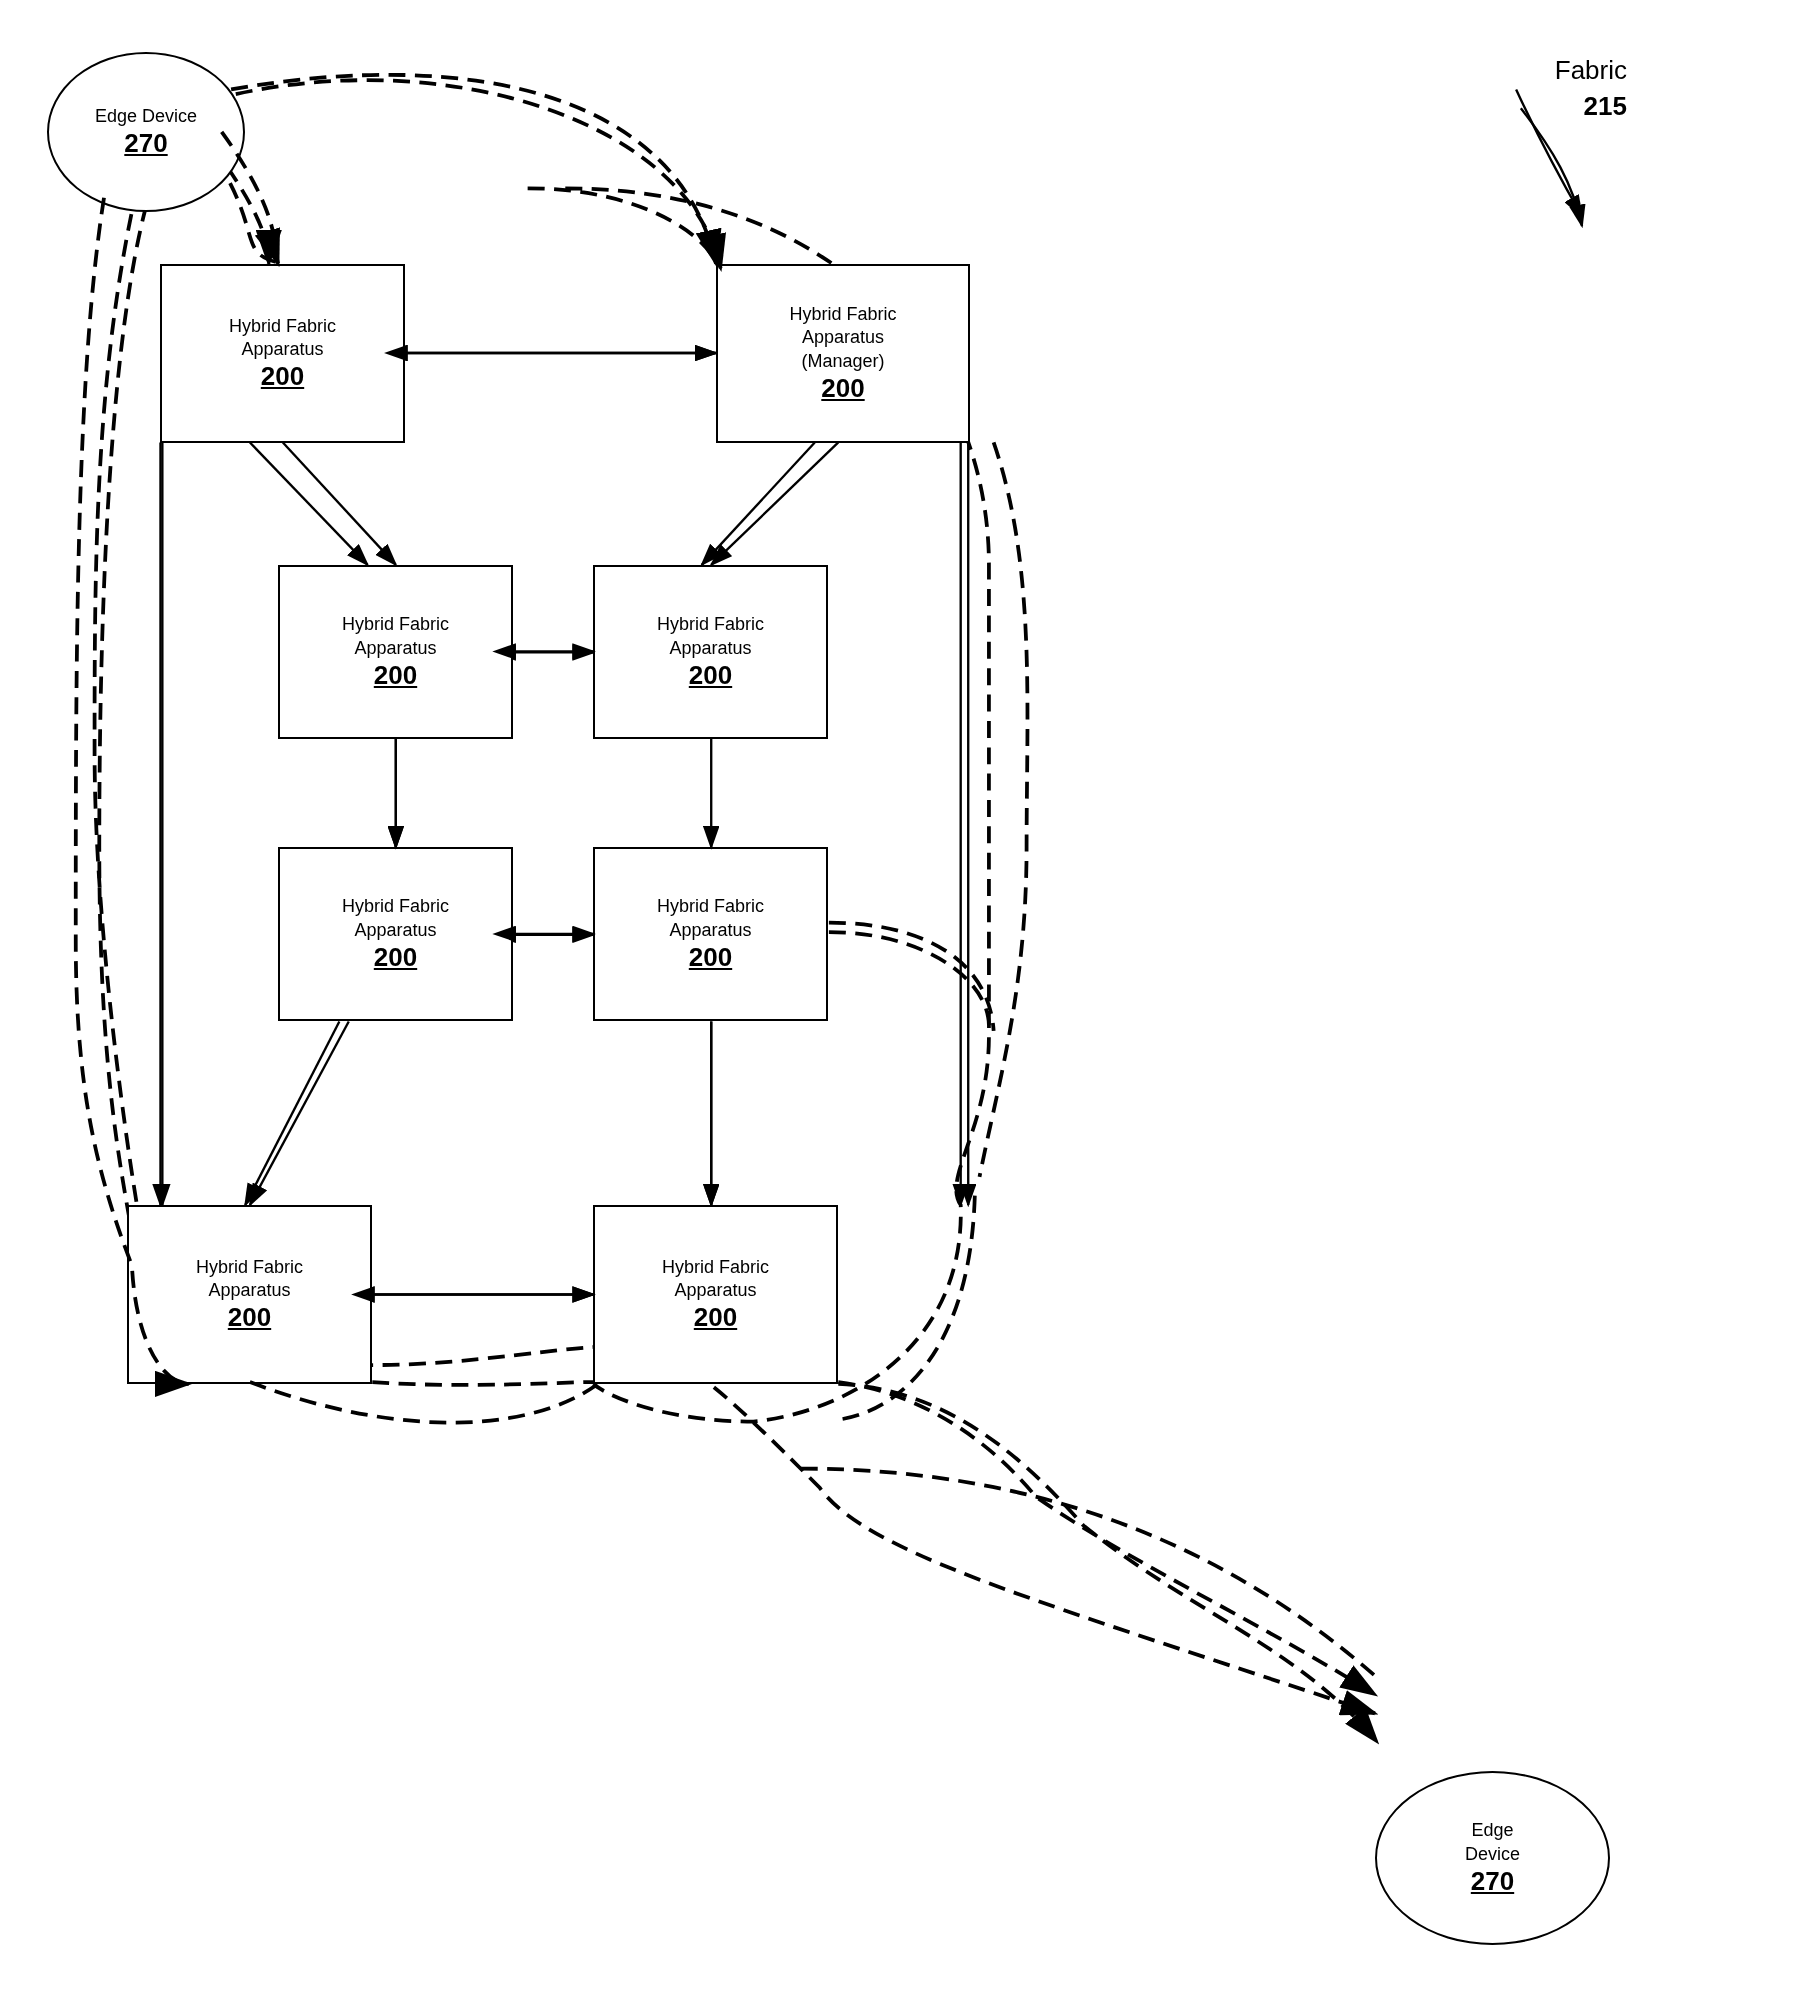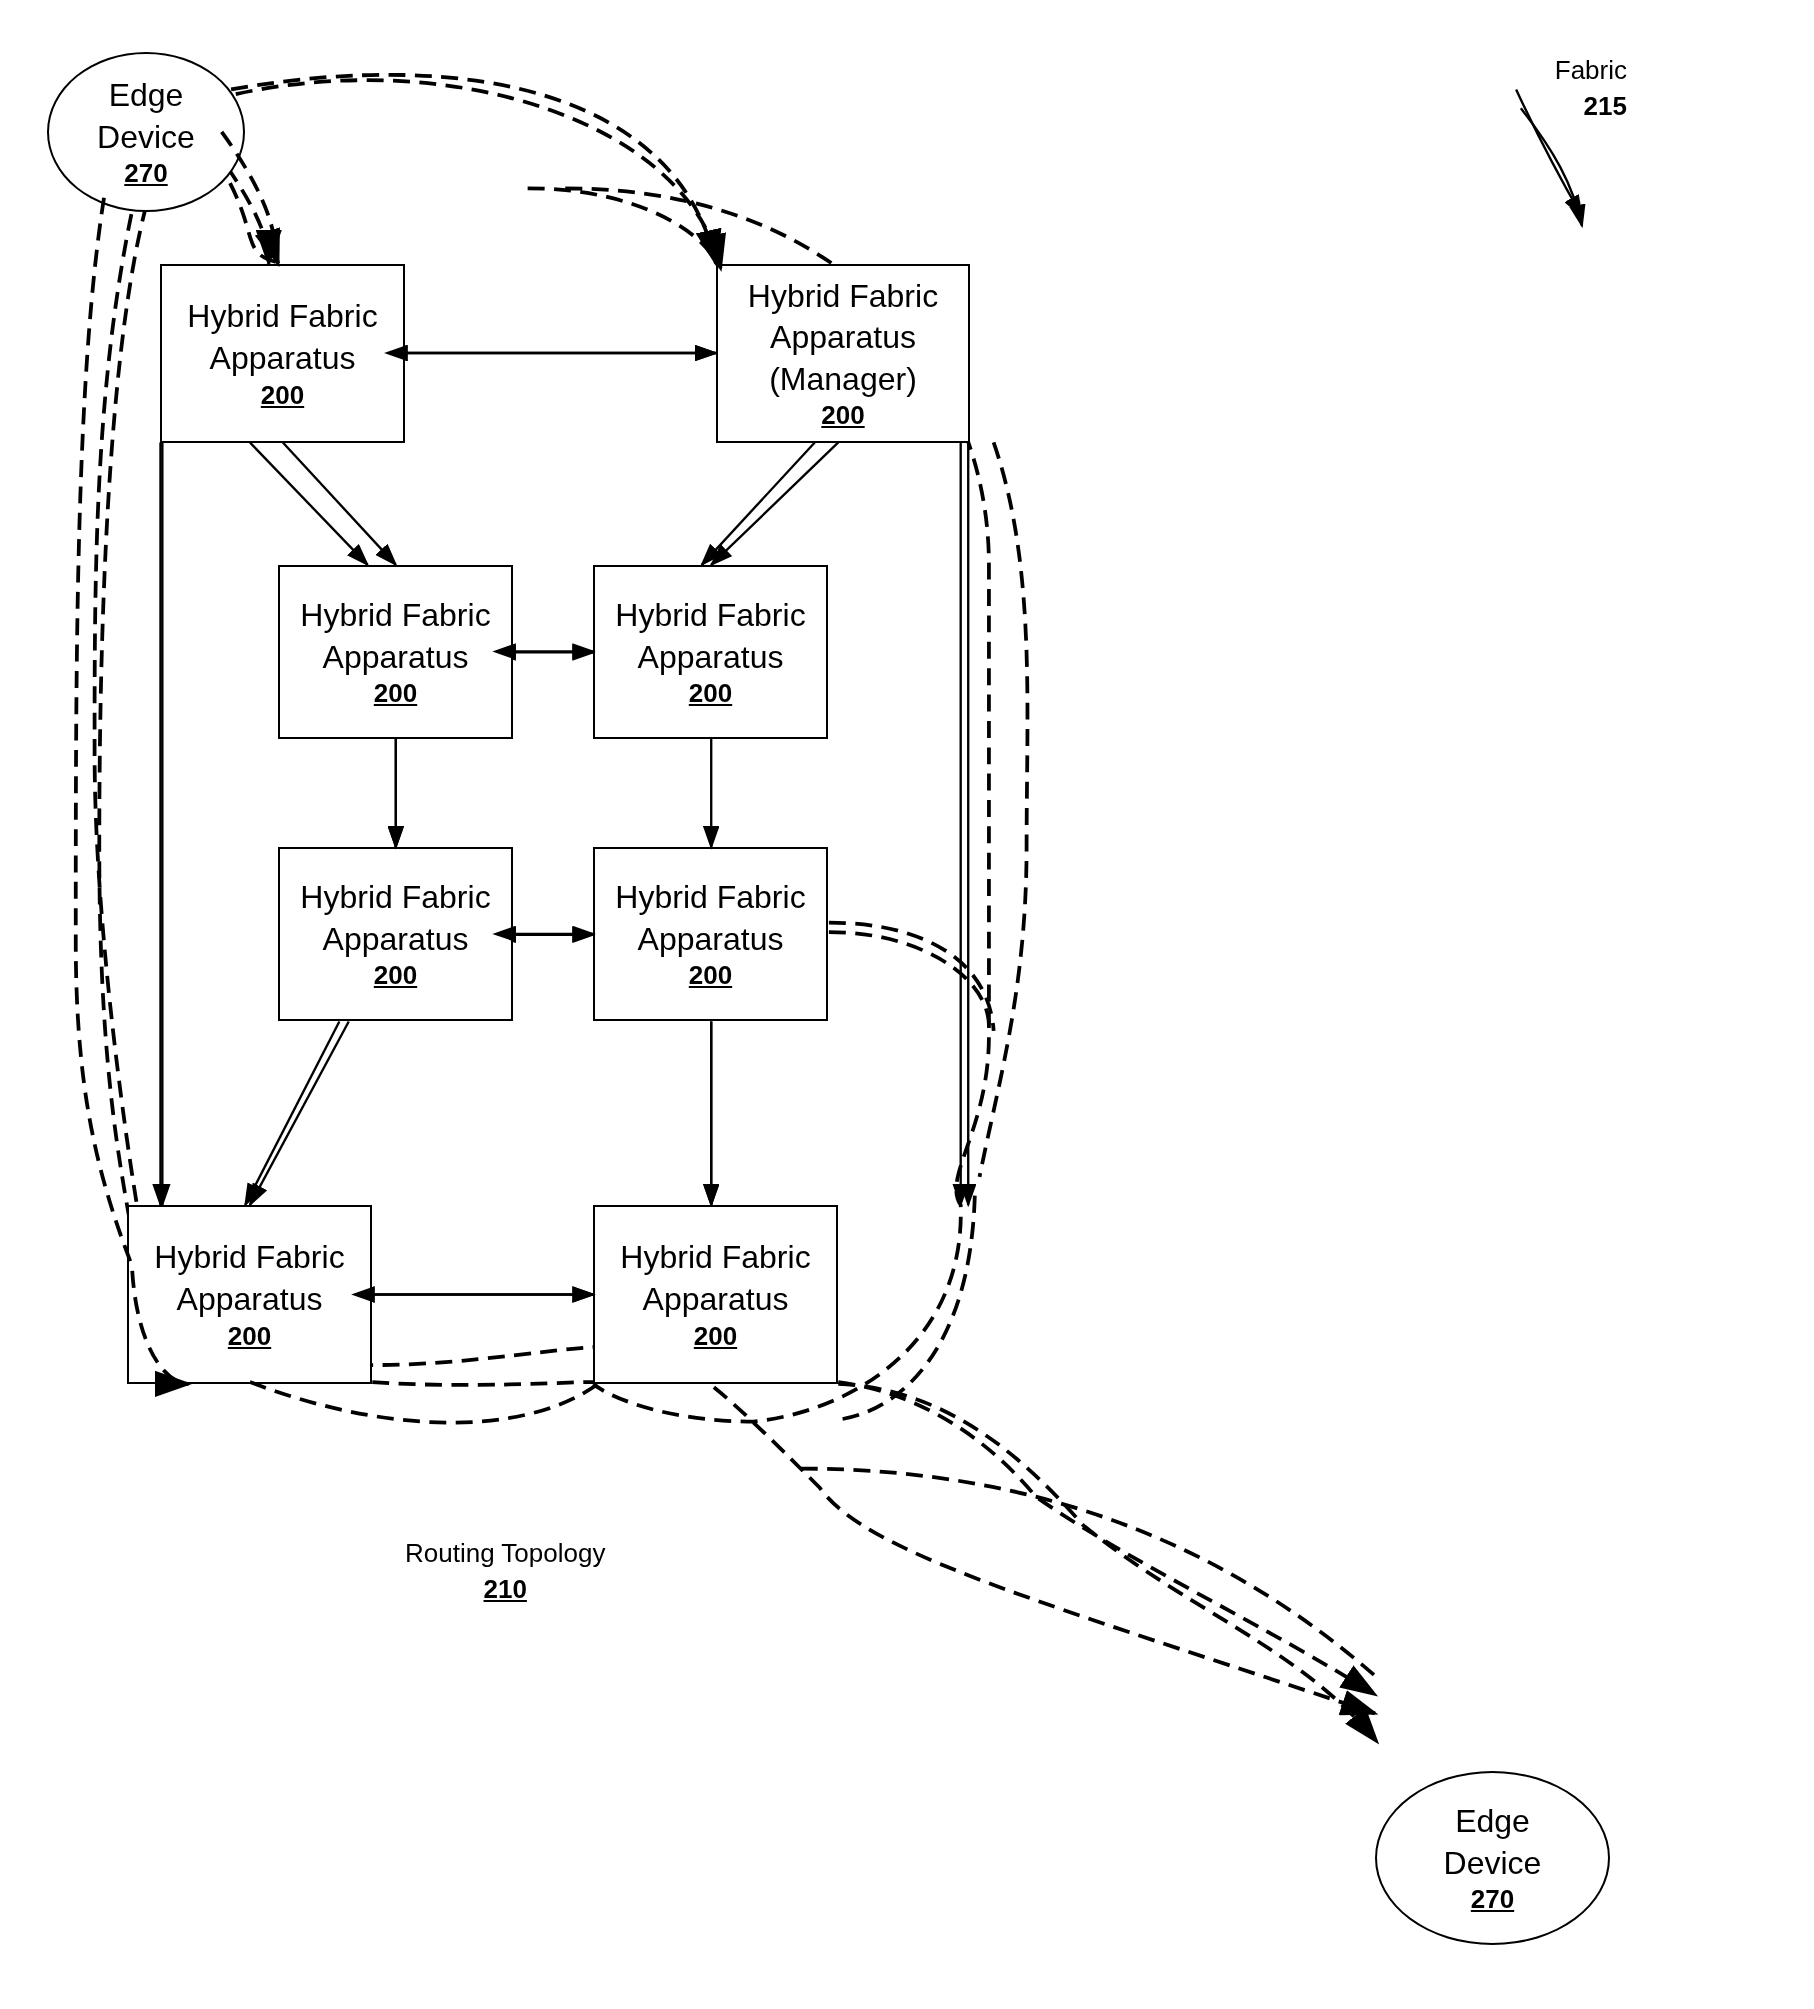--- a/index.html
+++ b/index.html
@@ -32,21 +32,21 @@
       background: #fff;
       border-radius: 50%;
       display: flex;
       flex-direction: column;
       align-items: center;
       justify-content: center;
       text-align: center;
       padding: 9.4px;
     }
     .node-label {
-      font-size: 32px;
+      font-size: 18px;
       line-height: 1.3;
     }
     .node-number {
       font-size: 26px;
       font-weight: bold;
       text-decoration: underline;
     }
     .fabric-label {
       position: absolute;
       font-size: 26px;
@@ -183,24 +183,20 @@
   <div class="node-box" style="left:127px; top:1205px; width:245px; height:179px;">
     <span class="node-label">Hybrid Fabric<br>Apparatus</span>
     <span class="node-number">200</span>
   </div>
 
   <div class="node-box" style="left:593px; top:1205px; width:245px; height:179px;">
     <span class="node-label">Hybrid Fabric<br>Apparatus</span>
     <span class="node-number">200</span>
   </div>
 
-  <div style="position:absolute; left:405px; top:1535px; text-align:center; font-size:26px; line-height:1.4;">
-    <span>Routing Topology</span><br>
-    <span style="font-weight:bold; text-decoration:underline; font-size:26px;">210</span>
-  </div>
 
   <div class="node-ellipse" style="left:1375px; top:1771px; width:235px; height:174px;">
     <span class="node-label">Edge<br>Device</span>
     <span class="node-number">270</span>
   </div>
 
   <svg style="position:absolute;top:0;left:0;width:1815px;height:2009px;pointer-events:none;" viewBox="0 0 1927 2134" width="1815" height="2009">
     <defs>
       <marker id="arr" markerWidth="10" markerHeight="7" refX="9" refY="3.5" orient="auto">
         <polygon points="0 0, 10 3.5, 0 7" fill="#000"></polygon>

